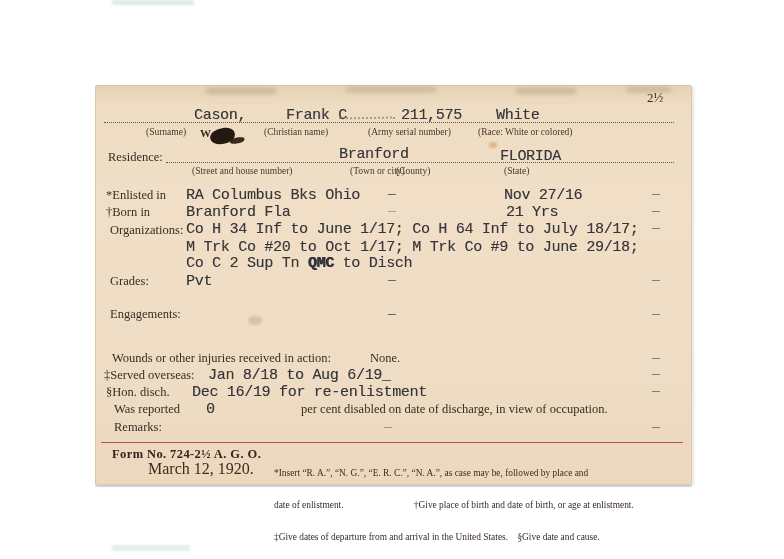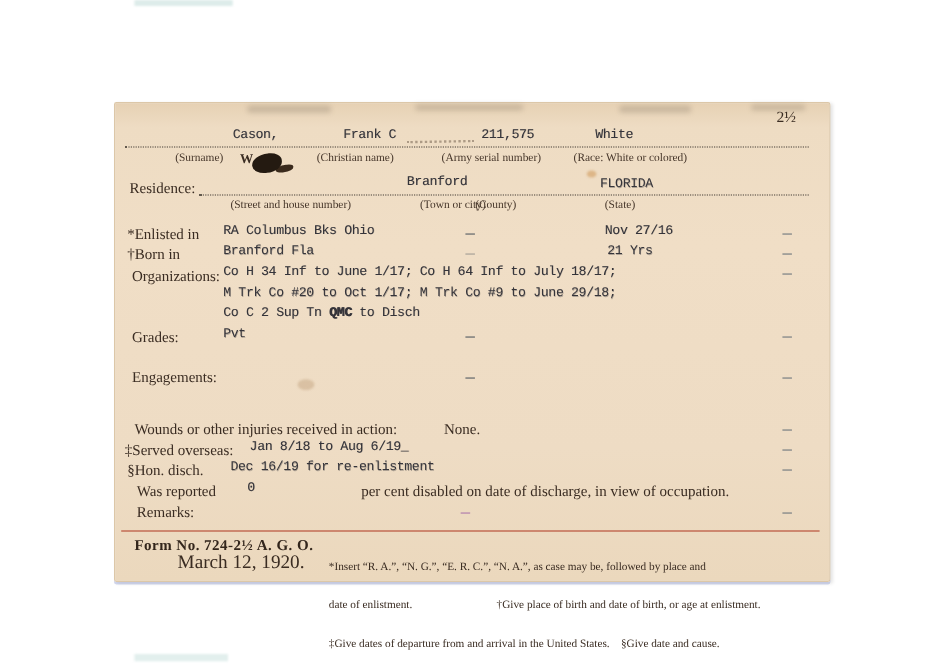--- a/index.html
+++ b/index.html
@@ -7,21 +7,21 @@
         font-family:"Liberation Serif",serif;}
   .artifact{position:absolute;filter:blur(1px);}
   .card{position:absolute;left:95px;top:85px;width:595px;height:398px;
         background:linear-gradient(180deg,#e6d1b4 0%,#eedcc3 5%,#f0dec6 30%,#eedcc4 72%,#ebd8bd 100%);
         border:1px solid #dcc7a8;border-radius:2px;
         box-shadow:0 2px 0 rgba(110,125,200,0.30),2px 1px 3px rgba(0,0,0,0.10);}
   .pos{position:absolute;white-space:nowrap;}
   .printed{font-family:"Liberation Serif",serif;color:#3a2c22;font-size:12.5px;}
   .sub{font-family:"Liberation Serif",serif;color:#46362a;font-size:9.5px;}
   .typed{font-family:"Liberation Mono","DejaVu Sans Mono",monospace;color:#35343a;
-         font-size:11px;letter-spacing:-0.3px;text-shadow:0.4px 0.3px 0 rgba(53,52,58,0.35);}
+         font-size:15px;letter-spacing:-0.3px;text-shadow:0.4px 0.3px 0 rgba(53,52,58,0.35);}
   .dash{font-family:"Liberation Mono","DejaVu Sans Mono",monospace;font-size:13px;color:#4d565e;}
   .rdash{color:#55626e;opacity:.85;}
   .dotrule{position:absolute;height:0;border-bottom:1.6px dotted #4a4239;opacity:.85;}
   .smudge{position:absolute;background:rgba(96,84,70,0.22);filter:blur(2px);border-radius:3px;}
   .stain{position:absolute;border-radius:50%;filter:blur(1px);}
   .blot{position:absolute;width:25px;height:16px;background:#241a11;
         border-radius:58% 42% 55% 45%;transform:rotate(-6deg);
         box-shadow:14px 6px 0 -5px #3a2a1c, -3px 4px 0 -6px #241a11;}
   .strike{position:absolute;width:56px;border-top:2px dotted #6d5b49;opacity:.5;transform:rotate(-1deg);}
   .redrule{position:absolute;height:0;border-top:1.6px solid #b4442e;opacity:.9;}

